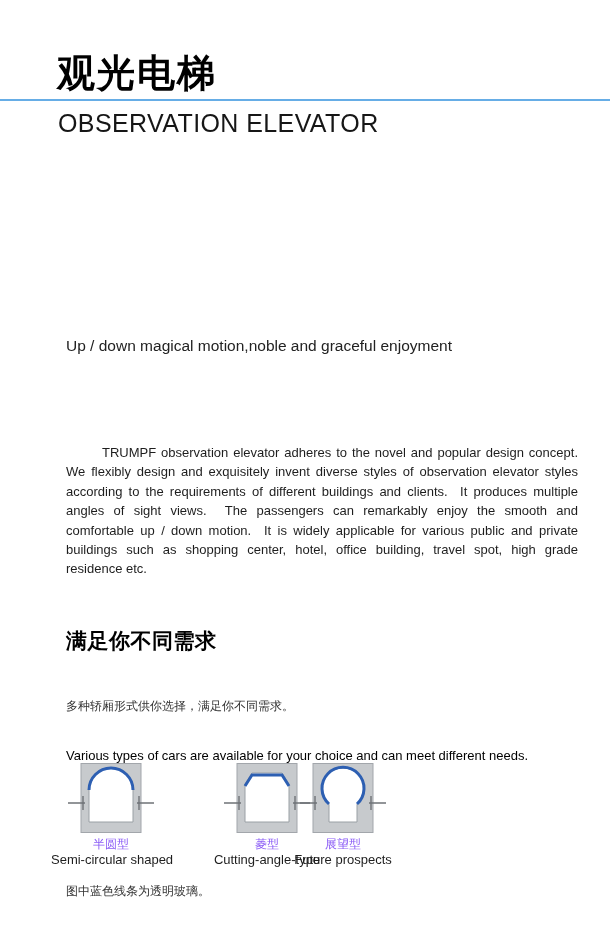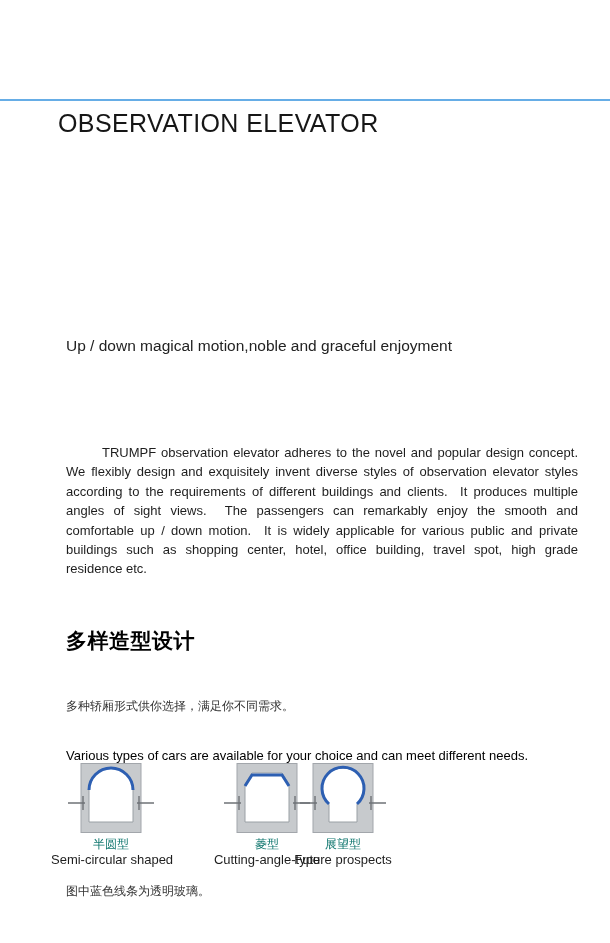--- a/index.html
+++ b/index.html
@@ -63,42 +63,43 @@
   .small-en{font-size:13px;color:#000000;line-height:17px;margin-top:32px;}
 
   
   .figure{
     position:absolute;top:763px;width:120px;
     text-align:center;
   }
   .figure svg{display:block;margin:0 auto;}
   .fig-label-cn{
     display:block;margin-top:4px;
-    font-size:12px;color:#0f766e;line-height:14px;white-space:nowrap;
+    font-size:12px;color:#8b5cf6;line-height:14px;white-space:nowrap;
   }
   .fig-label-en{
     display:block;margin-top:1px;
     font-size:13px;color:#1e1e1e;line-height:15px;white-space:nowrap;
   }
 
   .note-cn{left:66px;top:884px;}
   .note-en{left:66px;top:900px;}
 </style>
 </head>
 <body>
 
 <div class="page">
 
+  <div class="abs title-cn">观光电梯</div>
   <div class="abs divider"></div>
   <div class="abs title-en">OBSERVATION ELEVATOR</div>
 
   <div class="abs h-en" style="left:66px;top:336px;">Up / down magical motion,noble and graceful enjoyment</div>
   <div class="abs para para-en">TRUMPF observation elevator adheres to the novel and popular design concept.  We flexibly design and exquisitely invent diverse styles of observation elevator styles according to the requirements of different buildings and clients.  It produces multiple angles of sight views.  The passengers can remarkably enjoy the smooth and comfortable up / down motion.  It is widely applicable for various public and private buildings such as shopping center, hotel, office building, travel spot, high grade residence etc.</div>
 
-  <div class="abs h-cn" style="left:66px;top:628px;">多样造型设计</div>
+  <div class="abs h-cn" style="left:66px;top:628px;">满足你不同需求</div>
   <div class="abs small-cn" style="left:66px;top:699px;">多种轿厢形式供你选择，满足你不同需求。</div>
   <div class="abs small-en" style="left:66px;top:715px;">Various types of cars are available for your choice and can meet different needs.</div>
 
   <div class="figure" style="left:51px;">
     <svg width="86" height="70" viewBox="0 0 86 70">
       <rect x="13" y="0.5" width="60" height="69" fill="#c7cacd" stroke="#a2a6ab" stroke-width="1"></rect>
       <path d="M21,59 L21,27 A22,22 0 0 1 65,27 L65,59 Z" fill="#ffffff" stroke="#9aa0a5" stroke-width="1"></path>
       <path d="M21,27 A22,22 0 0 1 65,27" fill="none" stroke="#2d5fb2" stroke-width="3"></path>
       <path d="M0,40 H17 M15,33 V47 M69,40 H86 M71,33 V47" stroke="#6f7377" stroke-width="1.4" fill="none"></path>
     </svg>

